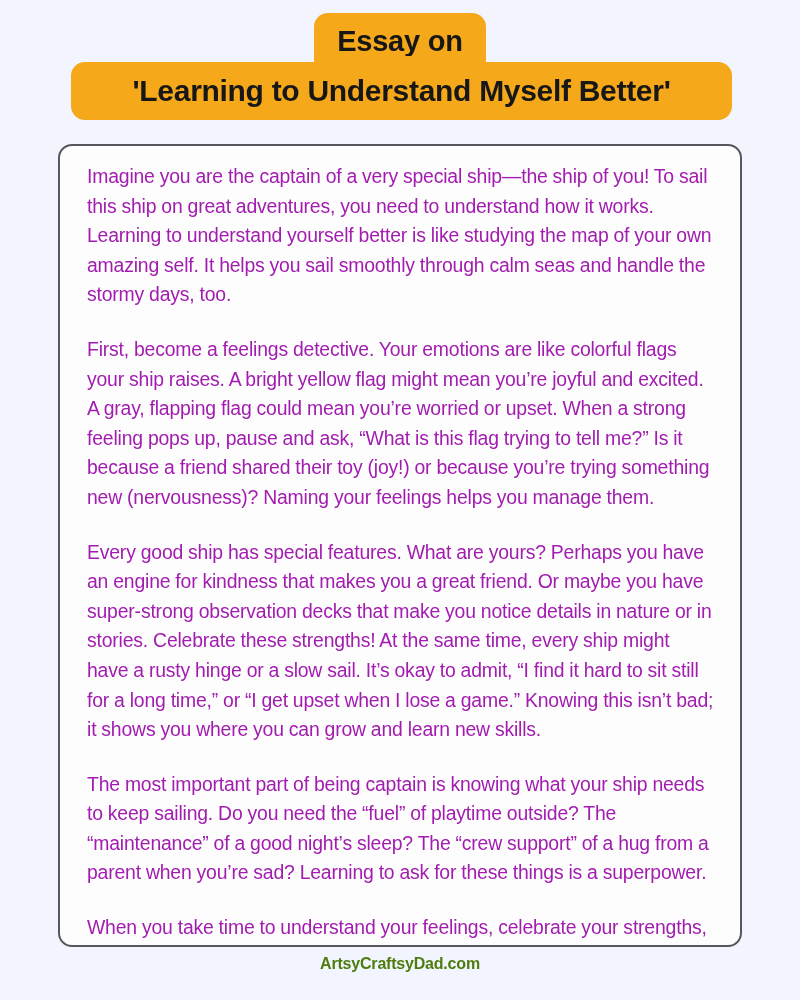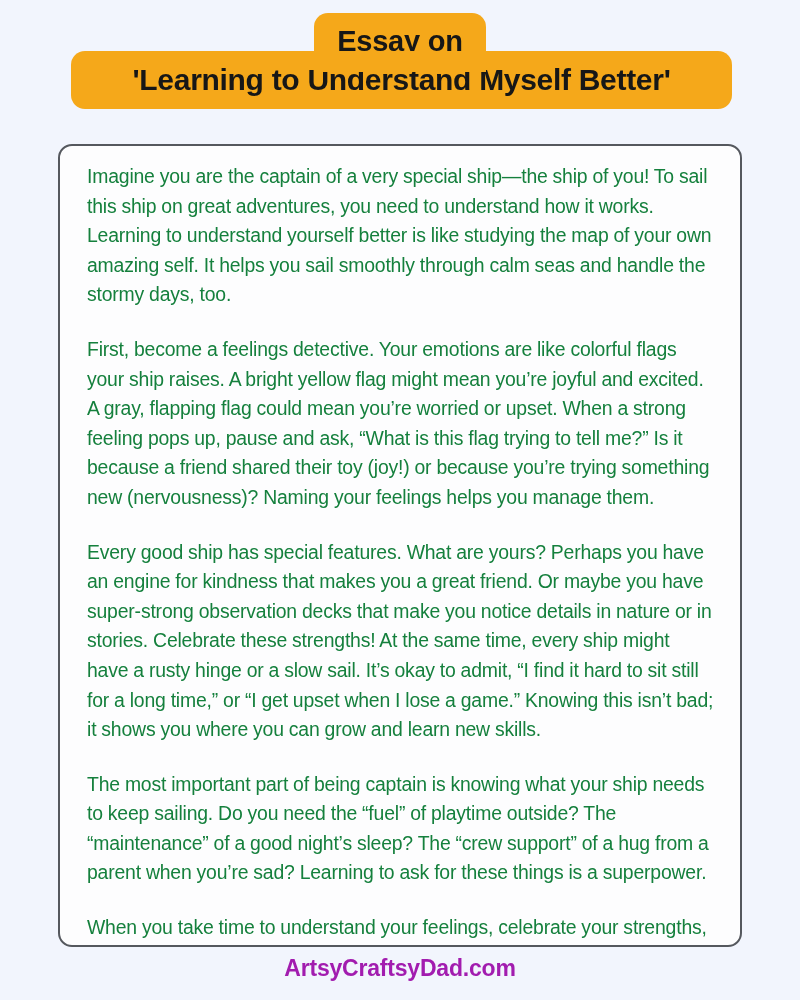--- a/index.html
+++ b/index.html
@@ -41,21 +41,21 @@
     font-size: 29px;
     font-weight: bold;
     color: #171717;
     letter-spacing: -0.2px;
     line-height: 1;
     white-space: nowrap;
   }
   .title-bottom {
     position: absolute;
     left: 71px;
-    top: 51px;
+    top: 62px;
     width: 661px;
     height: 58px;
     background: #f5a81a;
     border-radius: 14px;
     display: flex;
     align-items: center;
     justify-content: center;
     z-index: 2;
   }
   .title-bottom-text {
@@ -88,41 +88,41 @@
     border: 2px solid #55585e;
     border-radius: 14px;
     box-sizing: border-box;
     padding: 16px 26px 14px 27px;
     overflow: hidden;
   }
   .essay-body p {
     margin: 0 0 25px 0;
     font-size: 19.4px;
     line-height: 29.6px;
-    color: #15803d;
+    color: #a21caf;
     letter-spacing: -0.18px;
     text-align: left;
     word-spacing: -0.2px;
   }
   .essay-body p:last-child {
     margin-bottom: 0;
   }
 
   
   .footer {
     position: absolute;
     left: 0;
     top: 955px;
     width: 800px;
     text-align: center;
   }
   .footer-text {
-    font-size: 23px;
+    font-size: 16px;
     font-weight: bold;
-    color: #a21caf;
+    color: #4d7c0f;
     letter-spacing: -0.2px;
     text-align: center;
   }
 </style>
 </head>
 <body>
 
 <div class="header">
   <div class="title-top">
     <span class="title-top-text">Essay on</span>

